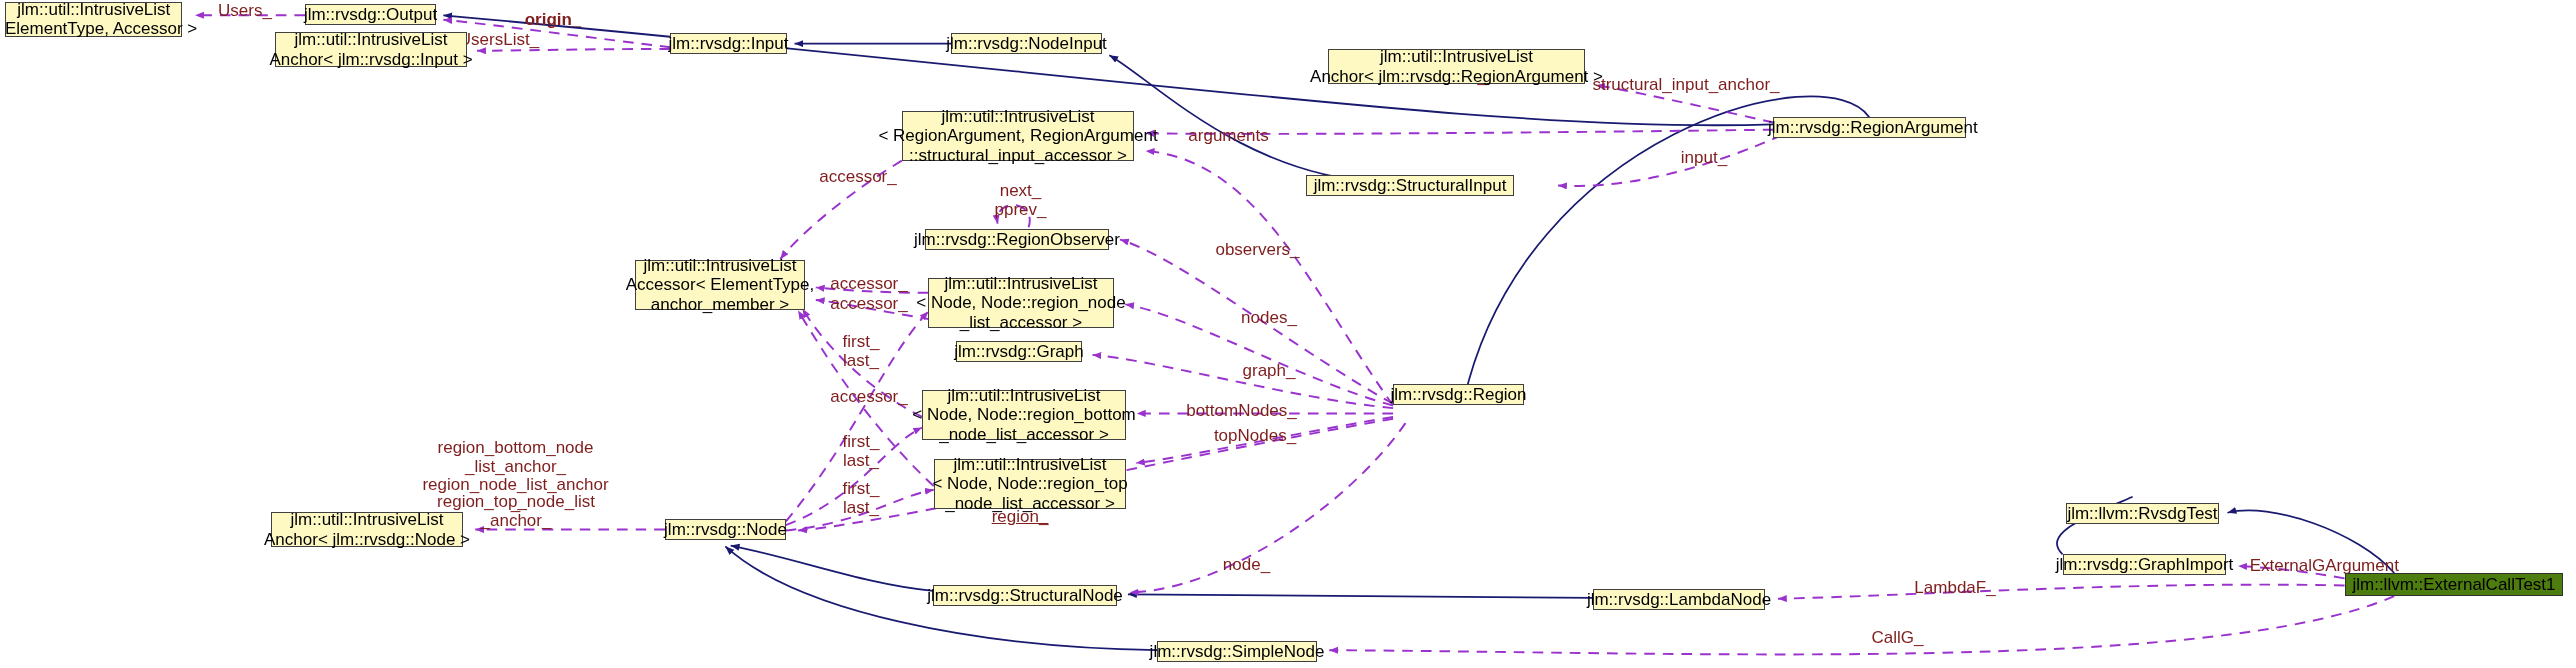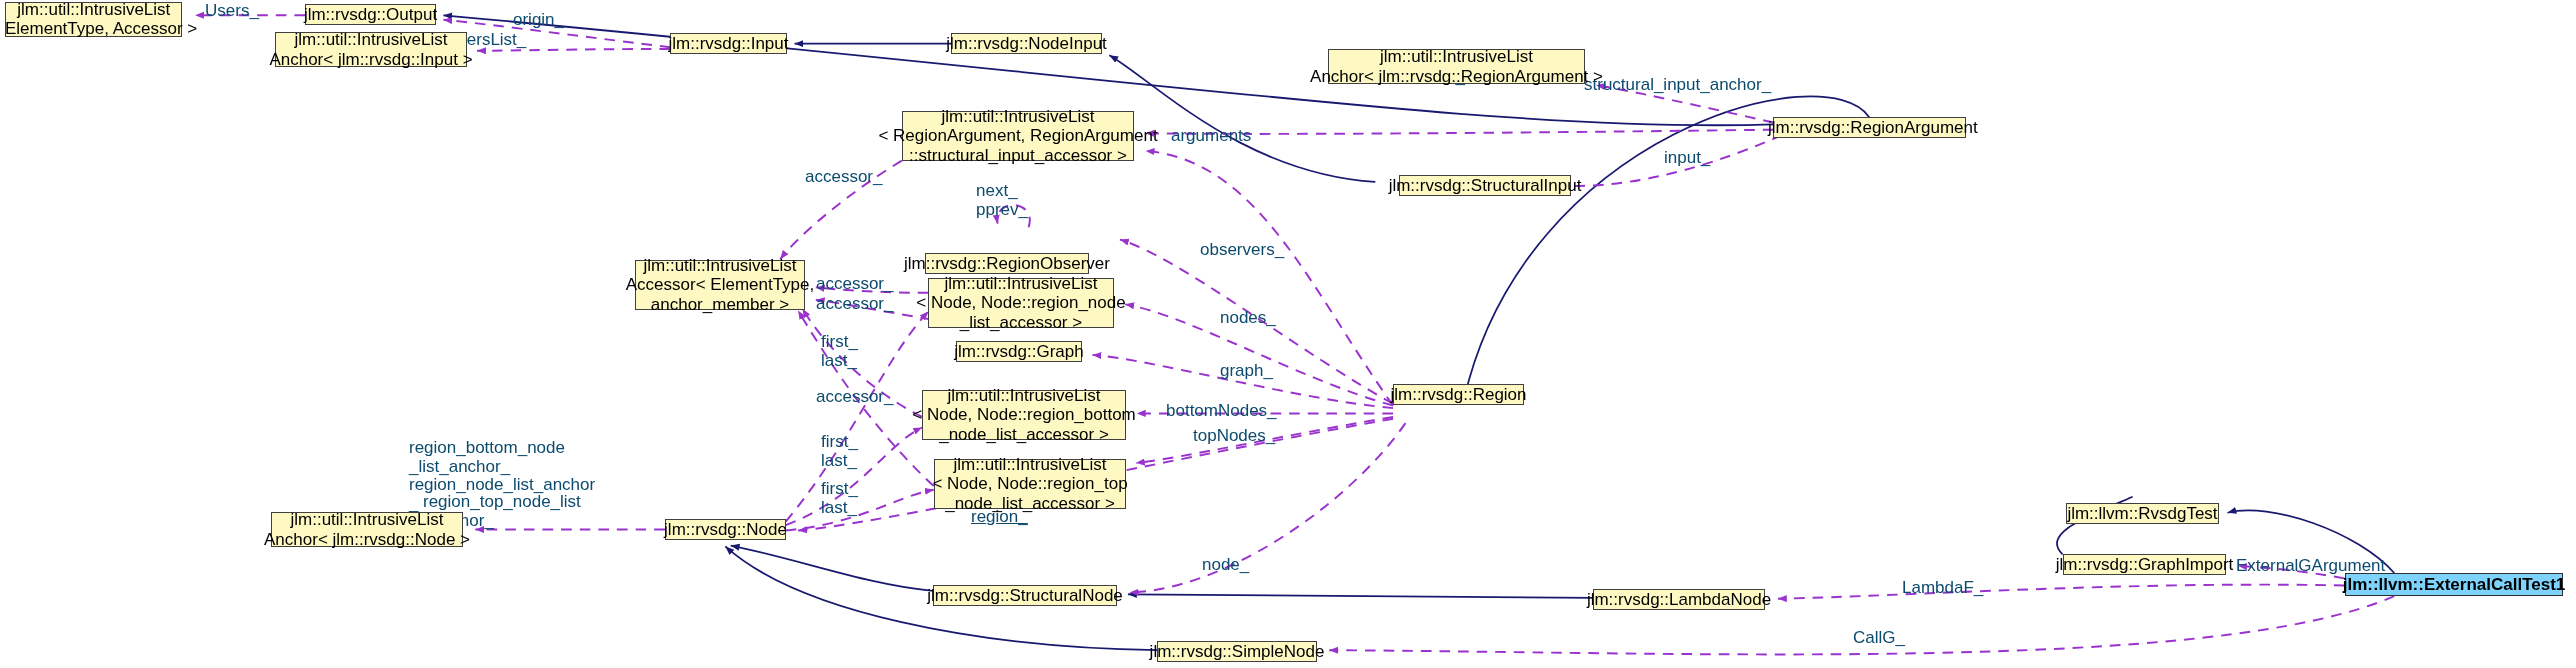--- a/index.html
+++ b/index.html
@@ -16,27 +16,28 @@
     line-height:1.12;
     text-align:center;
     display:flex;
     flex-direction:column;
     align-items:center;
     justify-content:center;
     white-space:pre;
     padding:1.8px 5.3px;
     z-index:5;
   }
-  .node.current{background:#7dd3fc;border-color:#303030;font-weight:bold;}
+  .node.current{background:#4d7c0f;border-color:#303030;}
   .elabel{
     position:absolute;
     font-size:17px;
-    color:#0c4a6e;
+    color:#7f1d1d;
     line-height:1.1;
     white-space:pre;
+    text-align:center;
     z-index:4;
     pointer-events:none;
   }
 </style>
 </head>
 <body>
 
 <div id="canvas">
 
   <svg id="edges" viewBox="0 0 2905 754">
@@ -135,22 +136,22 @@
       <div class="node" style="left: 275px; top: 32px; width: 192px; height: 35px;">jlm::util::IntrusiveList
 Anchor&lt; jlm::rvsdg::Input &gt;</div>
       <div class="node" style="left: 670px; top: 33px; width: 117px; height: 21px;">jlm::rvsdg::Input</div>
       <div class="node" style="left: 951px; top: 33px; width: 151px; height: 21px;">jlm::rvsdg::NodeInput</div>
       <div class="node" style="left: 1328px; top: 49px; width: 257px; height: 35px;">jlm::util::IntrusiveList
 Anchor&lt; jlm::rvsdg::RegionArgument &gt;</div>
       <div class="node" style="left: 902px; top: 111px; width: 232px; height: 50px;">jlm::util::IntrusiveList
 &lt; RegionArgument, RegionArgument
 ::structural_input_accessor &gt;</div>
       <div class="node" style="left: 1773px; top: 117px; width: 193px; height: 21px; padding-left: 12px;">jlm::rvsdg::RegionArgument</div>
-      <div class="node" style="left: 1399px; top: 175px; width: 172px; height: 21px;">jlm::rvsdg::StructuralInput</div>
-      <div class="node" style="left: 925px; top: 229px; width: 164px; height: 21px; margin-top: 24px;">jlm::rvsdg::RegionObserver</div>
+      <div class="node" style="left: 1306px; top: 175px; width: 208px; height: 21px;">jlm::rvsdg::StructuralInput</div>
+      <div class="node" style="left: 925px; top: 229px; width: 184px; height: 21px;">jlm::rvsdg::RegionObserver</div>
       <div class="node" style="left: 635px; top: 260px; width: 170px; height: 50px;">jlm::util::IntrusiveList
 Accessor&lt; ElementType,
 anchor_member &gt;</div>
       <div class="node" style="left: 928px; top: 278px; width: 186px; height: 50px;">jlm::util::IntrusiveList
 &lt; Node, Node::region_node
 _list_accessor &gt;</div>
       <div class="node" style="left: 956px; top: 341px; width: 126px; height: 21px;">jlm::rvsdg::Graph</div>
       <div class="node" style="left: 922px; top: 390px; width: 204px; height: 50px;">jlm::util::IntrusiveList
 &lt; Node, Node::region_bottom
 _node_list_accessor &gt;</div>
@@ -163,21 +164,21 @@
       <div class="node" style="left: 665px; top: 519px; width: 121px; height: 21px;">jlm::rvsdg::Node</div>
       <div class="node" style="left: 2066px; top: 503px; width: 153px; height: 21px;">jlm::llvm::RvsdgTest</div>
       <div class="node" style="left: 933px; top: 585px; width: 184px; height: 21px;">jlm::rvsdg::StructuralNode</div>
       <div class="node" style="left: 2063px; top: 554px; width: 163px; height: 21px;">jlm::rvsdg::GraphImport</div>
       <div class="node" style="left: 1593px; top: 589px; width: 172px; height: 21px;">jlm::rvsdg::LambdaNode</div>
       <div class="node current" style="left: 2345px; top: 573px; width: 218px; height: 23px;">jlm::llvm::ExternalCallTest1</div>
       <div class="node" style="left: 1157px; top: 641px; width: 160px; height: 21px;">jlm::rvsdg::SimpleNode</div>
     </div>
   <div id="labels-layer">
       <div class="elabel" style="left: 205px; top: 1.8px; width: 80px;">Users_</div>
-      <div class="elabel" style="left: 513px; top: 10.6px; width: 80px;">origin_</div>
+      <div class="elabel" style="left: 513px; top: 10.6px; width: 80px; font-weight: bold;">origin_</div>
       <div class="elabel" style="left: 446px; top: 31px; width: 106px;">UsersList_</div>
       <div class="elabel" style="left: 1584px; top: 76px; width: 204px;">structural_input_anchor_</div>
       <div class="elabel" style="left: 1429px; top: 49px; width: 80px;">first_
 last_</div>
       <div class="elabel" style="left: 1171px; top: 127px; width: 115px;">arguments</div>
       <div class="elabel" style="left: 1664px; top: 149px; width: 80px;">input_</div>
       <div class="elabel" style="left: 976px; top: 182px; width: 89px;">next_
 pprev_</div>
       <div class="elabel" style="left: 805px; top: 168px; width: 106px;">accessor_</div>
       <div class="elabel" style="left: 1200px; top: 241px; width: 115px;">observers_</div>

